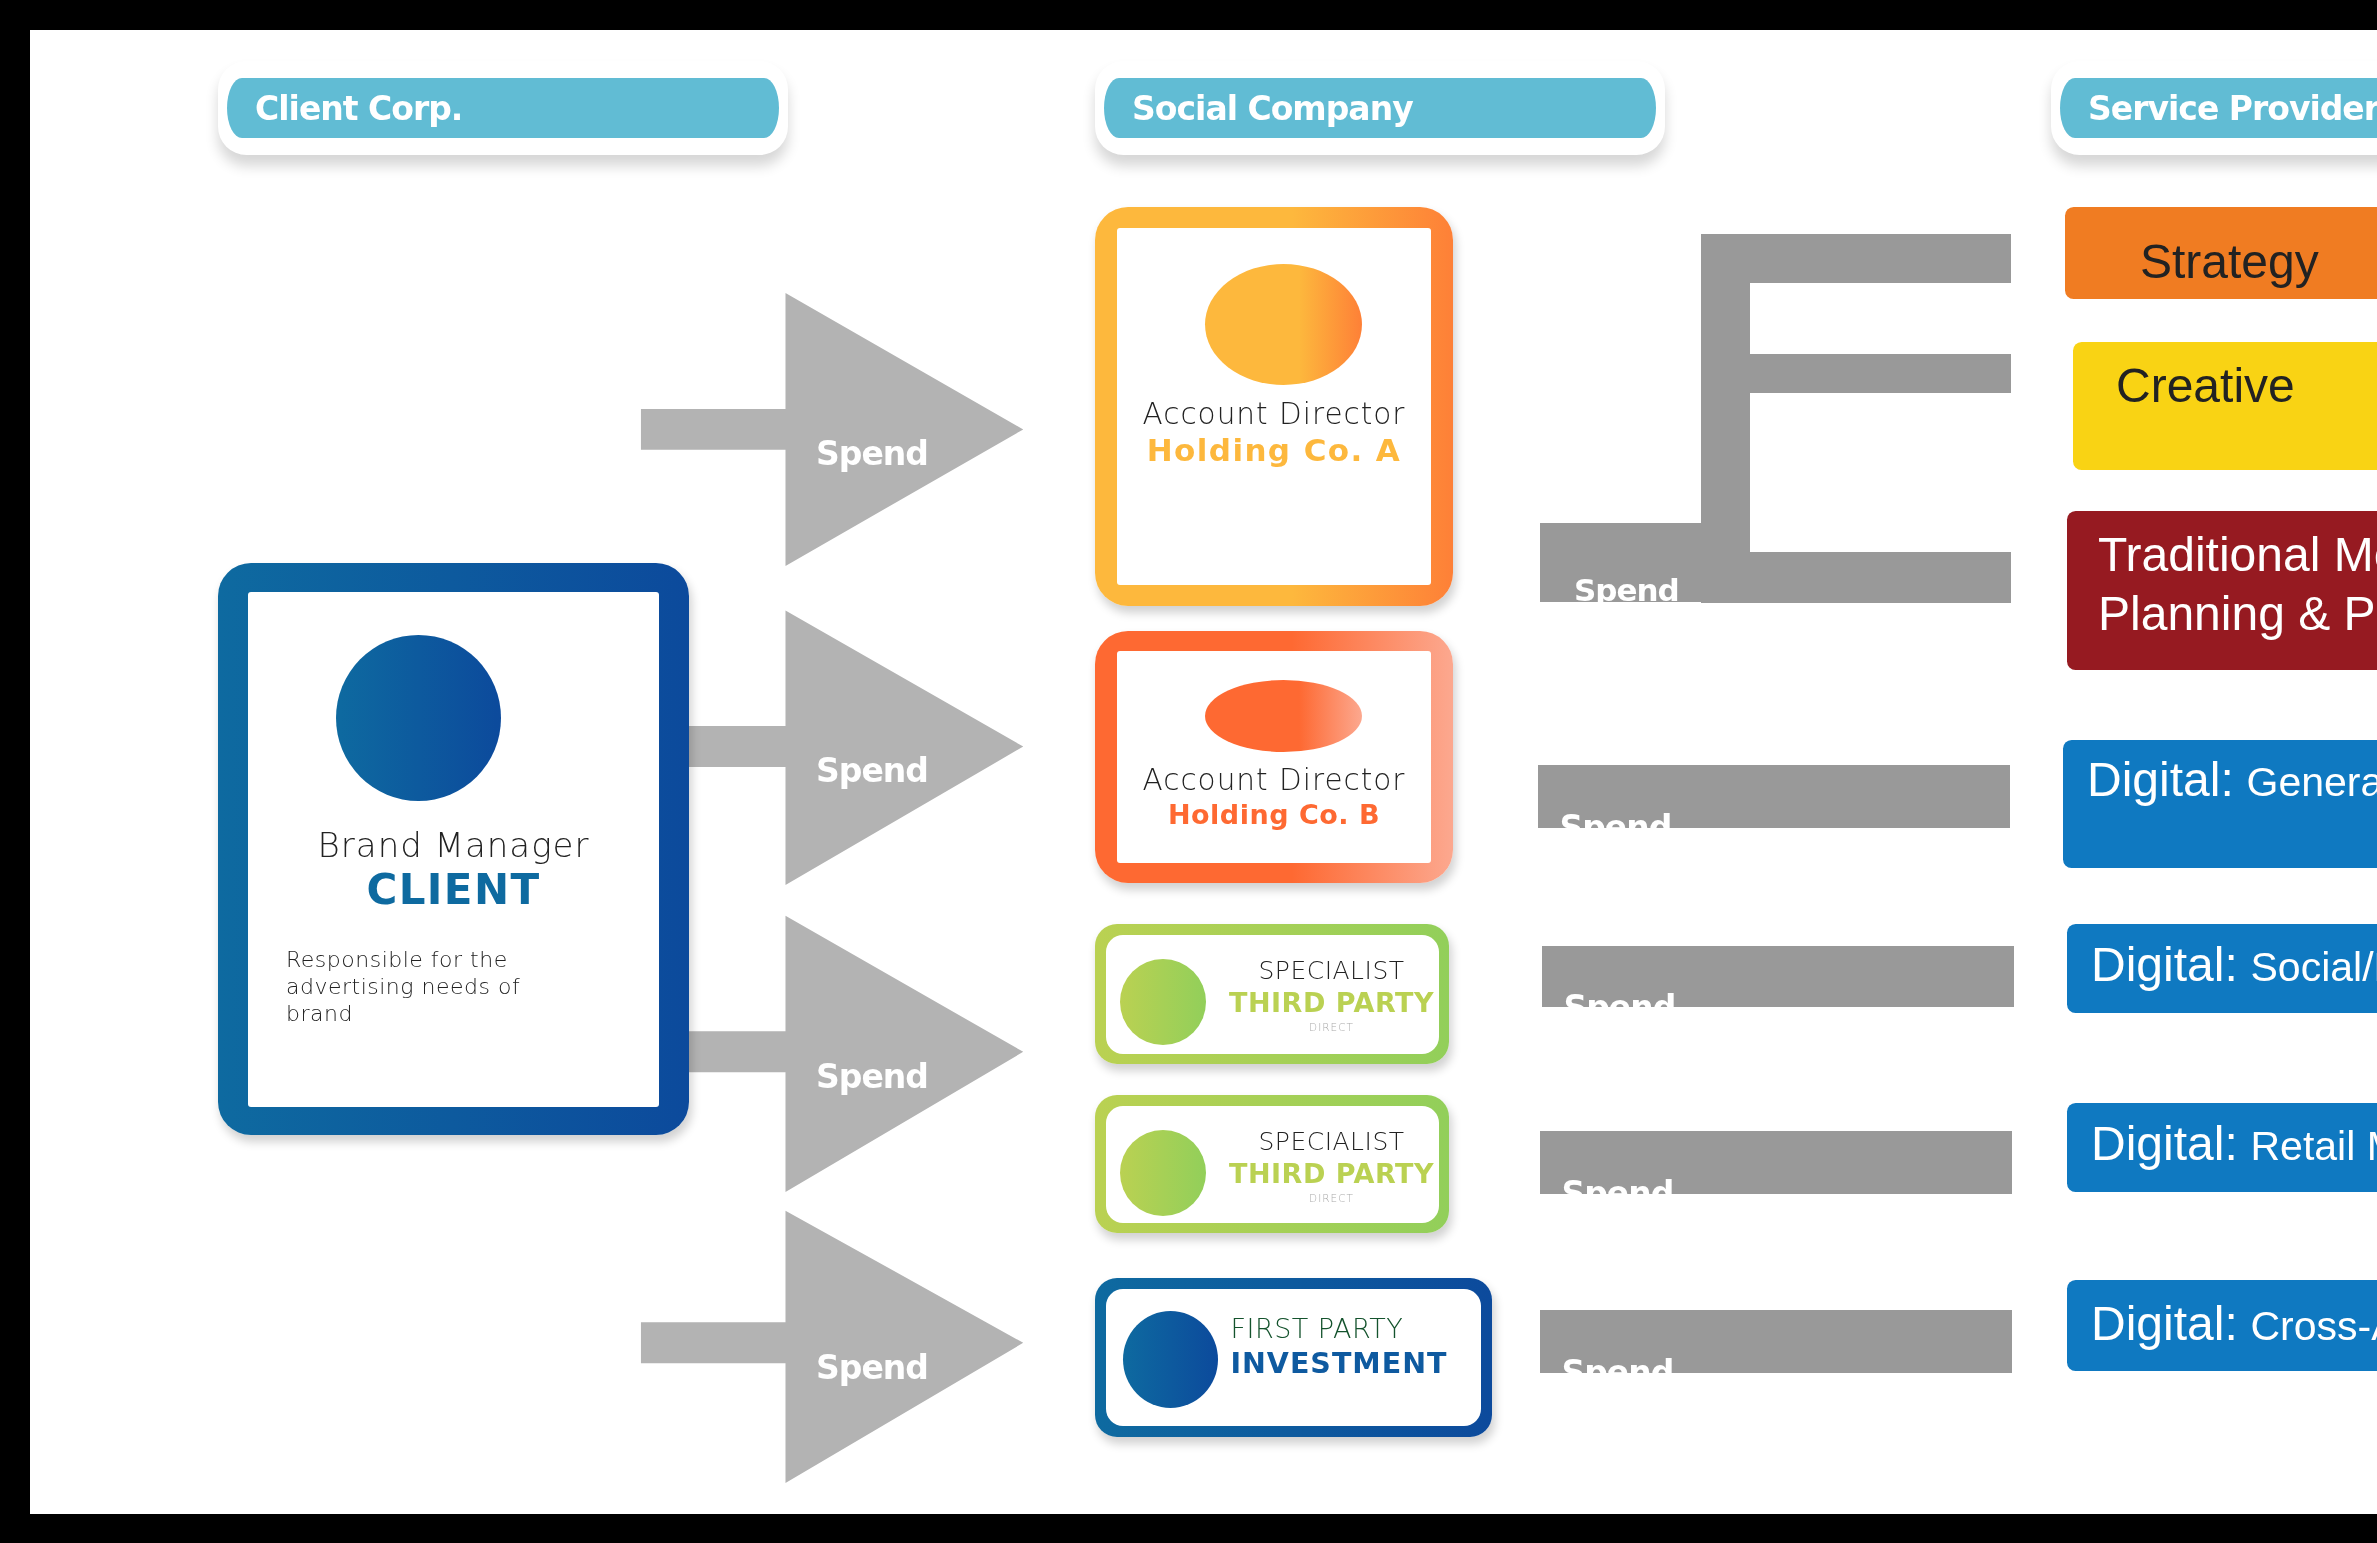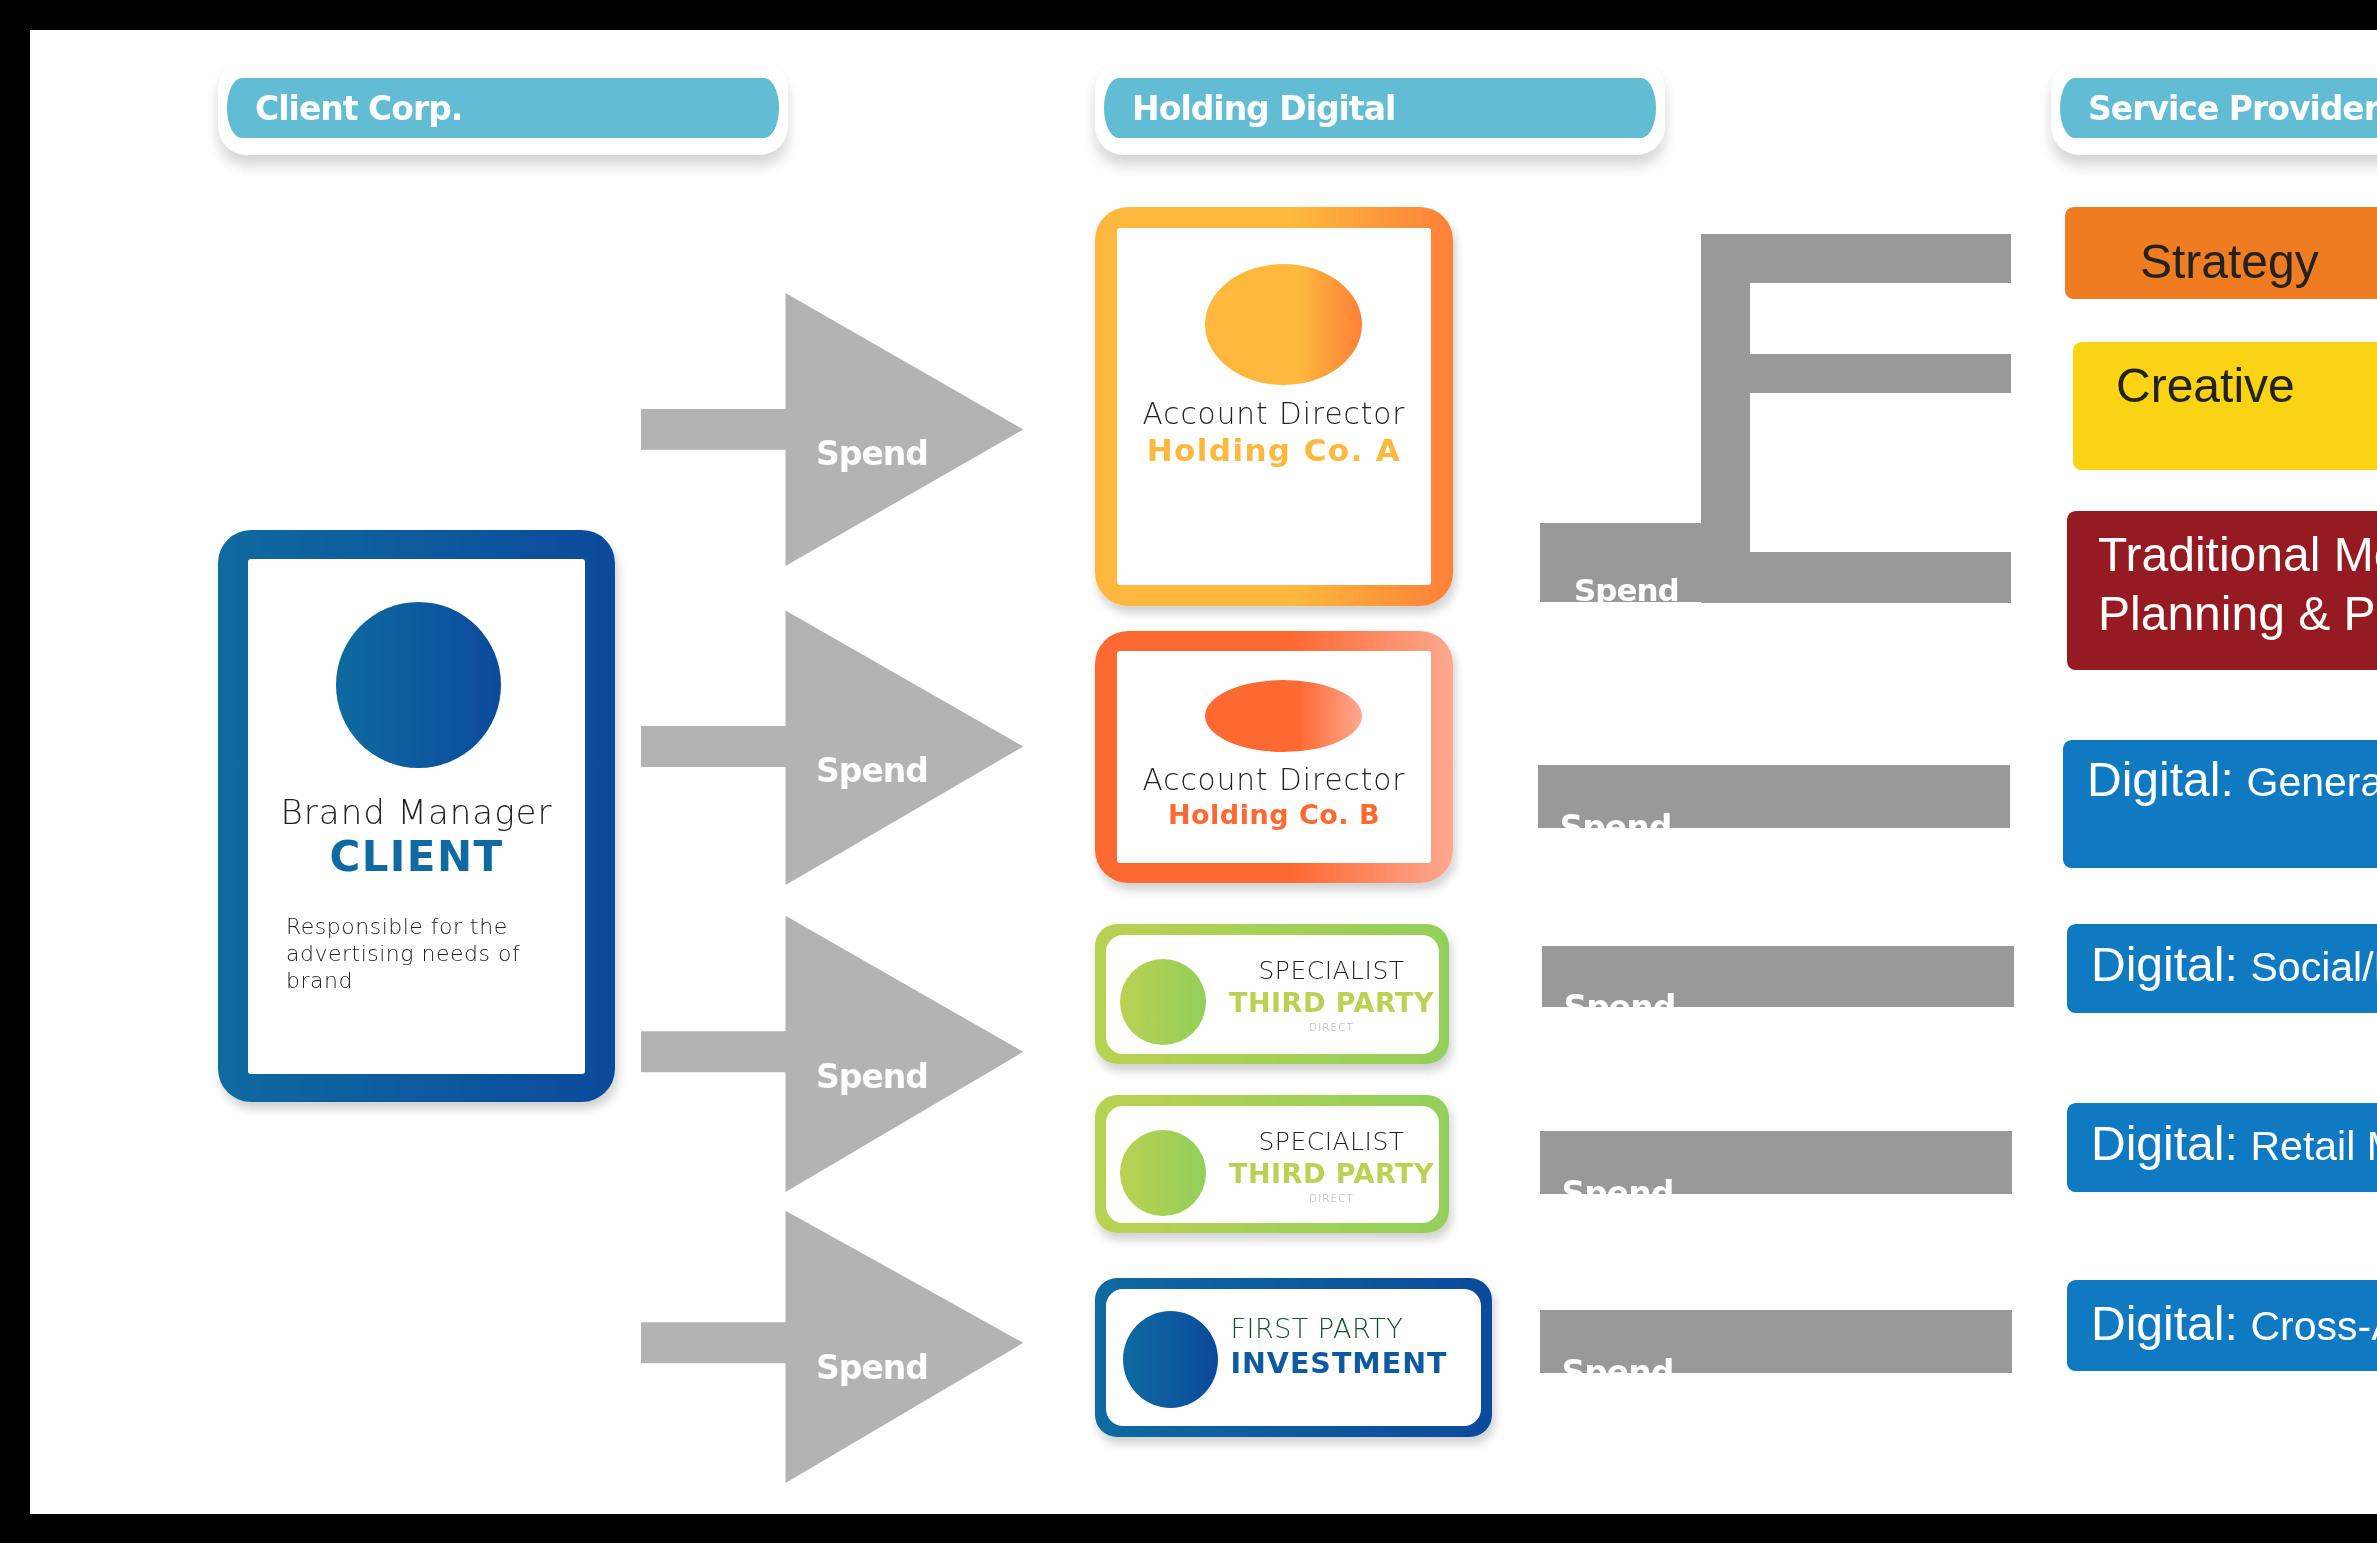--- a/index.html
+++ b/index.html
@@ -40,21 +40,21 @@
 
 <div class="canvas"></div>
 
 <div class="hdr-outer" style="left:218px; top:61px; width:570px; height:94px;">
   <div class="hdr-inner">
       <span class="hdr-text">Client Corp.</span>
     </div>
 </div>
 <div class="hdr-outer" style="left:1095px; top:61px; width:570px; height:94px;">
   <div class="hdr-inner">
-      <span class="hdr-text">Holding Digital</span>
+      <span class="hdr-text">Social Company</span>
     </div>
 </div>
 <div class="hdr-outer" style="left:2051px; top:61px; width:574px; height:94px;">
   <div class="hdr-inner">
       <span class="hdr-text">Service Providers</span>
     </div>
 </div>
 
 <svg class="arrows" width="3190" height="1544" viewBox="0 0 6709 3247">
   <g>
@@ -68,21 +68,21 @@
   </g>
   <g>
     <polygon points="1348,2781 1652,2781 1652,2546 2152,2824 1652,3119 1652,2867 1348,2867" fill="#b3b3b3"></polygon>
   </g>
 </svg>
 <span class="spend-label" style="left:816px; top:404px;">Spend</span>
 <span class="spend-label" style="left:816px; top:721px;">Spend</span>
 <span class="spend-label" style="left:816px; top:1027px;">Spend</span>
 <span class="spend-label" style="left:816px; top:1318px;">Spend</span>
 
-<div class="card" style="left:218px; top:530px; width:397px; height:572px; background:linear-gradient(90deg,#0e6aa0,#0c4a9c);">
+<div class="card" style="left:218px; top:563px; width:471px; height:572px; background:linear-gradient(90deg,#0e6aa0,#0c4a9c);">
   <div class="card-inner" style="left:30px; top:28.5px; right:30px; bottom:28.5px;">
     <div class="ellipse" style="left:88px; top:43px; width:165px; height:166px; background:linear-gradient(90deg,#0e6aa0,#0c4a9c);"></div>
     <div class="thin" style="position:absolute; left:0; right:0; top:233px; text-align:center; font-size:34px;">Brand Manager</div>
     <div class="bold" style="position:absolute; left:0; right:0; top:273px; text-align:center; font-size:42px; color:#0e6aa0;">CLIENT</div>
     <div class="thin" style="position:absolute; left:38px; top:354px; font-size:22px; line-height:27px; letter-spacing:0.5px;">
       <div>Responsible for the</div>
       <div>advertising needs of</div>
       <div>brand</div>
     </div>
   </div>

